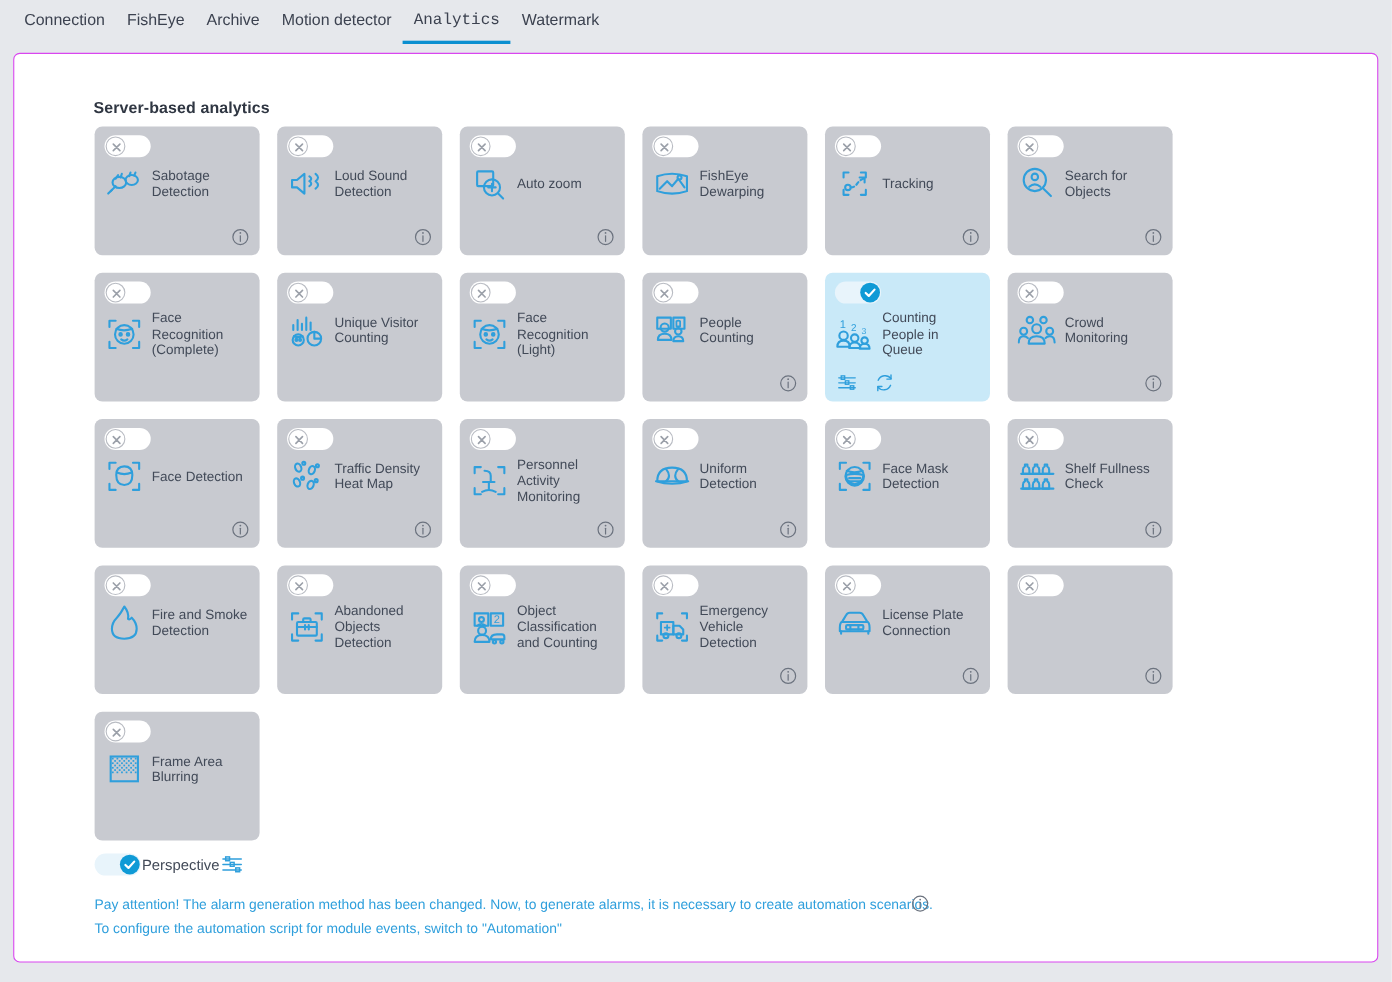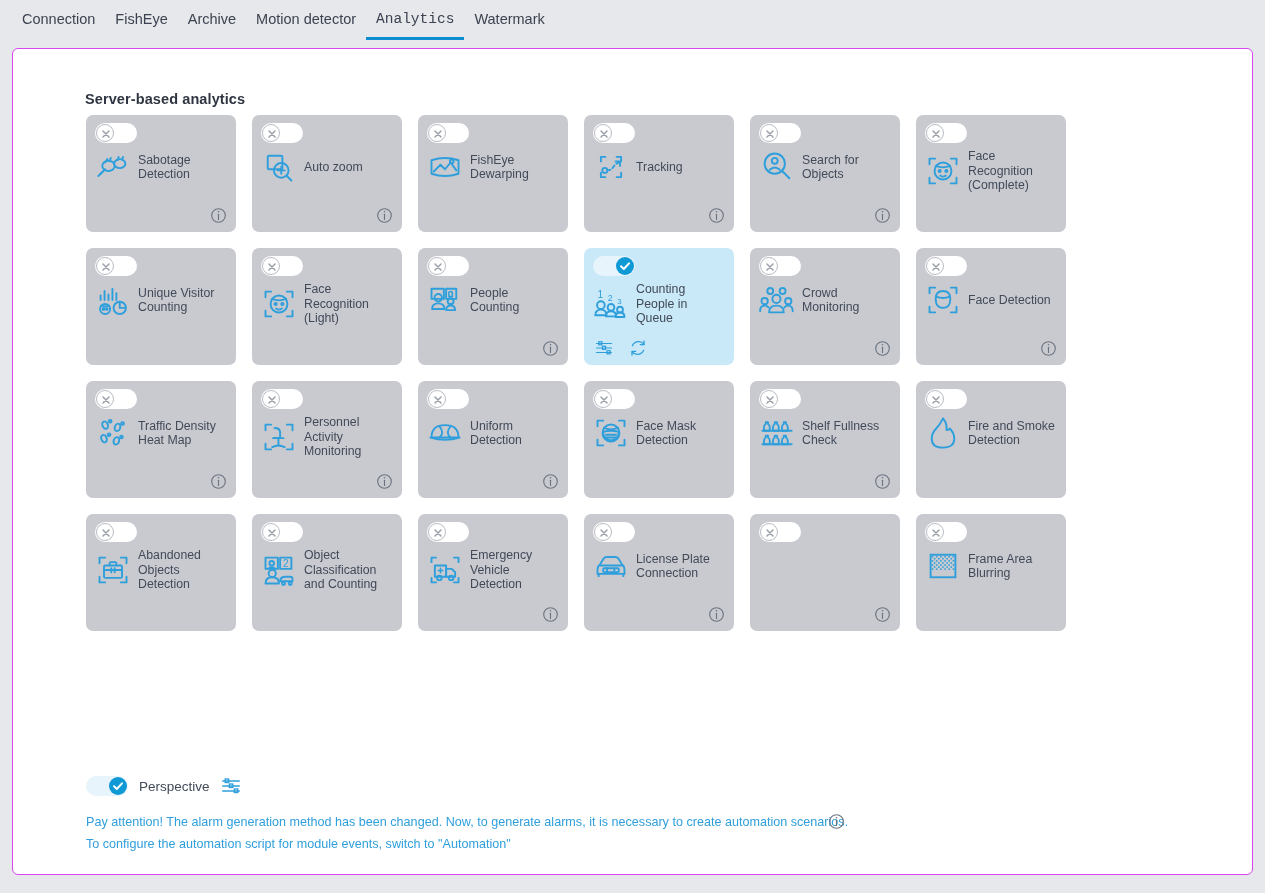--- a/index.html
+++ b/index.html
@@ -114,21 +114,21 @@
   .act-icons {
     position: absolute; left: 11px; bottom: 8px;
     display: flex; gap: 16px; color: #2f9fdc;
   }
   .act-icons span { width: 18px; height: 18px; cursor: pointer; display:block; }
 
   
   #perspective-row {
     position: absolute;
     left: 73px; top: 727px;
-    display: flex; align-items: center; gap: 11px;
+    display: flex; align-items: center; gap: 1px;
   }
   #persp-toggle {
     position: relative;
     width: 42px; height: 20px; border-radius: 10px;
     background: #e8f4fb; cursor: pointer;
   }
   #persp-label { font-size: 13.5px; color: #424a58; }
   #persp-settings { width: 20px; height: 20px; color: #2f9fdc; cursor: pointer; }
 
   
@@ -178,20 +178,44 @@
               <path d="M3 24 L6 21"></path>
               <ellipse cx="12" cy="15" rx="5.5" ry="4.5"></ellipse>
               <path d="M9 12 L11 9"></path>
               <path d="M13 11 L14 8"></path>
               <ellipse cx="22" cy="13" rx="5" ry="4"></ellipse>
               <path d="M20 10 L21 7"></path>
               <path d="M24 9.5 L25 7"></path>
             </svg>
           </div>
           <div class="card-label">Sabotage Detection</div>
+        </div>
+        <div class="info-icon"><svg viewBox="0 0 20 20" width="100%" height="100%" fill="none" stroke="currentColor" stroke-width="1.3">
+            <circle cx="10" cy="10" r="8"></circle>
+            <circle cx="10" cy="5.6" r=".95" fill="currentColor" stroke="none"></circle>
+            <path d="M10 8.6 V14.6" stroke-linecap="round"></path>
+          </svg></div>
+      </div>
+      <div class="card">
+        <div class="toggle off">
+          <div class="knob">
+            <svg viewBox="0 0 18 18" width="18" height="18" fill="none" stroke="#9ba0a9" stroke-width="1.5" stroke-linecap="round">
+              <path d="M6 6 L12 12 M12 6 L6 12"></path>
+            </svg>
+          </div>
+        </div>
+        <div class="card-body">
+          <div class="card-icon">
+            <svg viewBox="0 0 32 32" width="100%" height="100%" fill="none" stroke="currentColor" stroke-width="1.7" stroke-linecap="round" stroke-linejoin="round">
+              <path d="M4 13 H8 L14 8 V24 L8 19 H4 Z"></path>
+              <path d="M18 10 q3 2 0 4 q3 2 0 4"></path>
+              <path d="M23 8 q4 3 0 6 q4 3 0 6"></path>
+            </svg>
+          </div>
+          <div class="card-label">Loud Sound Detection</div>
         </div>
         <div class="info-icon"><svg viewBox="0 0 20 20" width="100%" height="100%" fill="none" stroke="currentColor" stroke-width="1.3">
             <circle cx="10" cy="10" r="8"></circle>
             <circle cx="10" cy="5.6" r=".95" fill="currentColor" stroke="none"></circle>
             <path d="M10 8.6 V14.6" stroke-linecap="round"></path>
           </svg></div>
       </div>
       <div class="card">
         <div class="toggle off">
           <div class="knob">

